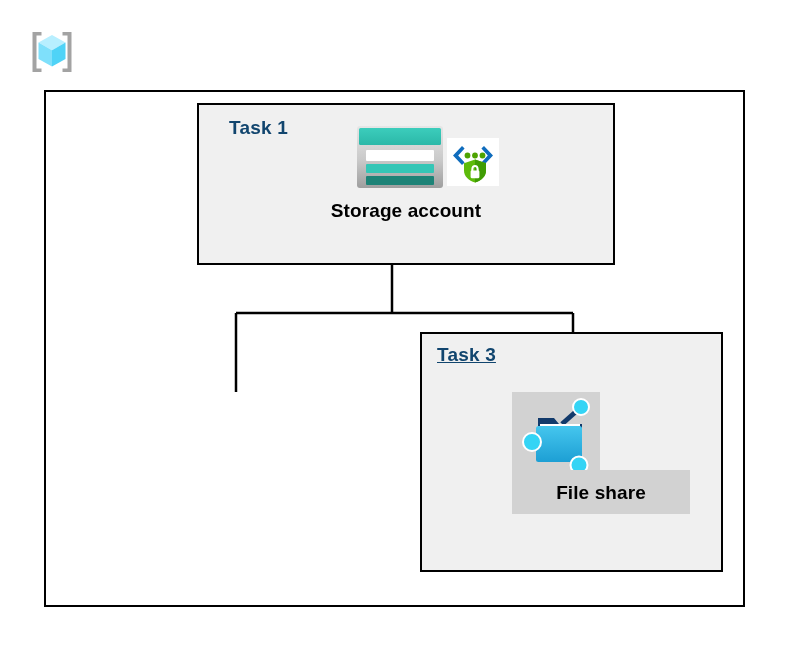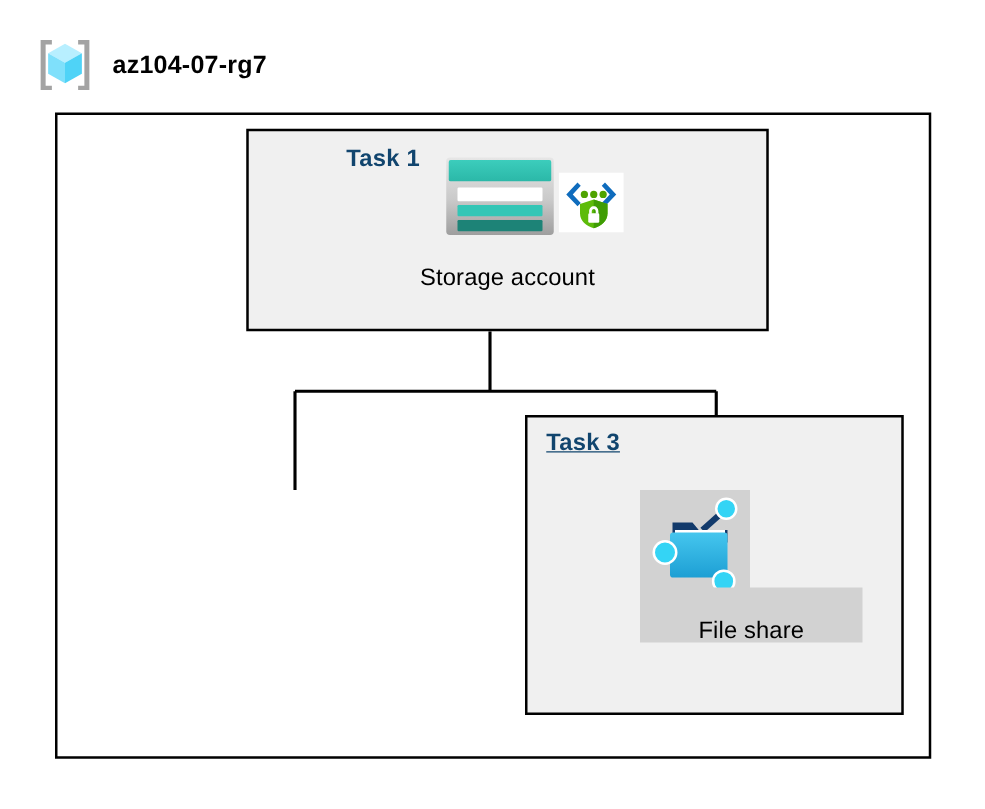--- a/index.html
+++ b/index.html
@@ -69,32 +69,31 @@
   #task3-box { left: 420px; top: 332px; width: 303px; height: 240px; }
 
   .task-label {
     position: absolute;
     font-size: 19px;
     font-weight: bold;
     color: #11456e;
     letter-spacing: 0.2px;
     white-space: nowrap;
   }
-  #task1-box .task-label { left: 30px; top: 12px; margin-left: 48px; }
+  #task1-box .task-label { left: 30px; top: 12px; }
   #task2-box .task-label { left: 15px; top: 10px; }
   #task3-box .task-label { left: 15px; top: 10px; text-decoration: underline; }
 
   .node-label {
     position: absolute;
     font-size: 19px;
-    font-weight: normal;
+    font-weight: bold;
     color: #000000;
     white-space: nowrap;
     letter-spacing: 0.1px;
-    margin-top: 12px;
   }
 
   
   .icon-wrap { position: absolute; }
 
   #storage-icon-wrap { left: 157px; top: 20px; width: 88px; height: 64px; }
   #private-link-wrap { left: 248px; top: 33px; width: 52px; height: 48px; }
   #storage-label { left: 0; right: 0; top: 95px; text-align: center; }
 
   #blob-icon-wrap { left: 119px; top: 62px; width: 94px; height: 76px; }
@@ -145,21 +144,20 @@
       <path d="M13.5 4 L4.5 4 L4.5 44 L13.5 44 L13.5 40.5 L8.5 40.5 L8.5 7.5 L13.5 7.5 Z" fill="#a3a3a3"></path>
 
       <path d="M34.5 4 L43.5 4 L43.5 44 L34.5 44 L34.5 40.5 L39.5 40.5 L39.5 7.5 L34.5 7.5 Z" fill="#a3a3a3"></path>
 
       <path d="M24 7 L37.5 14.6 L24 22.2 L10.5 14.6 Z" fill="#b8efff"></path>
 
       <path d="M10.5 14.6 L24 22.2 L24 38.5 L10.5 30.9 Z" fill="#7fe0fb"></path>
 
       <path d="M37.5 14.6 L37.5 30.9 L24 38.5 L24 22.2 Z" fill="#4fd3f7"></path>
     </svg>
-    <div id="rg-title">az104-07-rg7</div>
   </div>
 
   <div id="outer-box"></div>
 
   <svg id="connectors">
 
     <line x1="392" y1="265" x2="392" y2="313" stroke="#000000" stroke-width="2.5"></line>
 
     <line x1="236" y1="313" x2="573" y2="313" stroke="#000000" stroke-width="2.5"></line>
 

